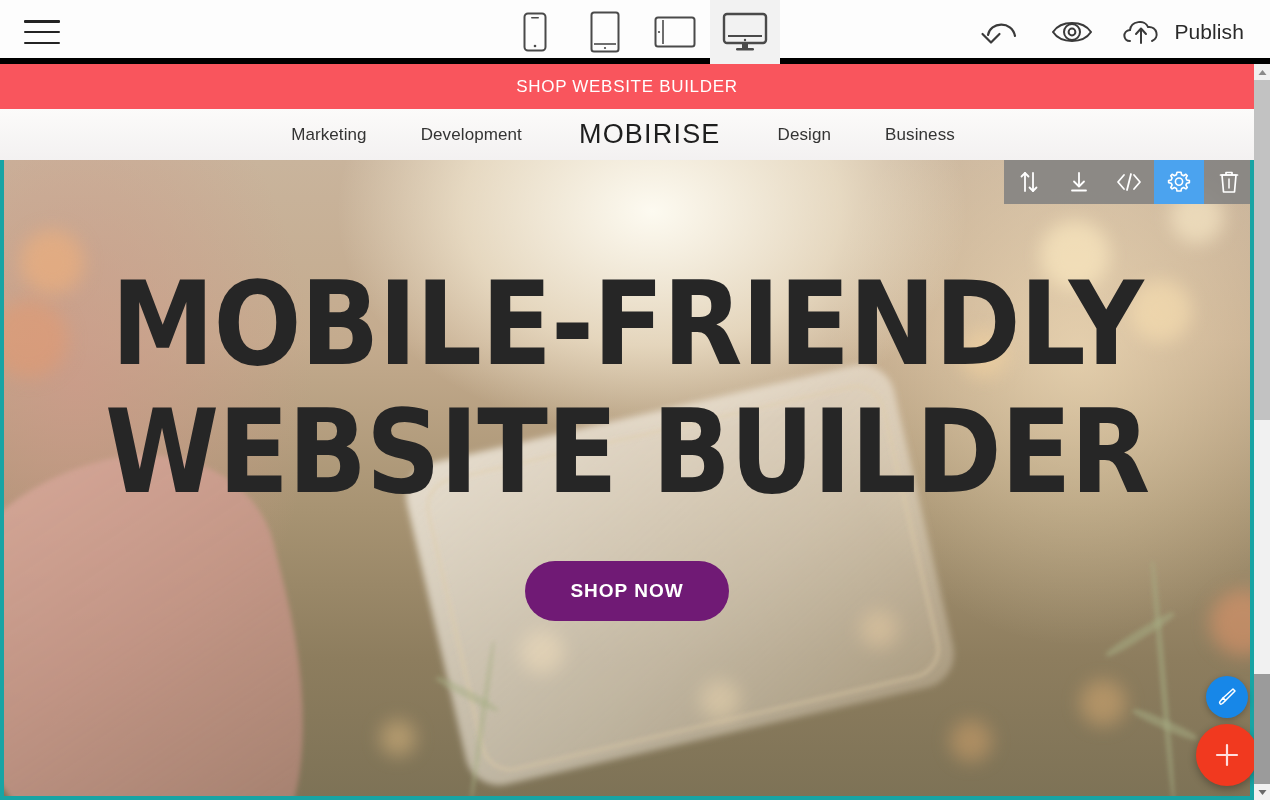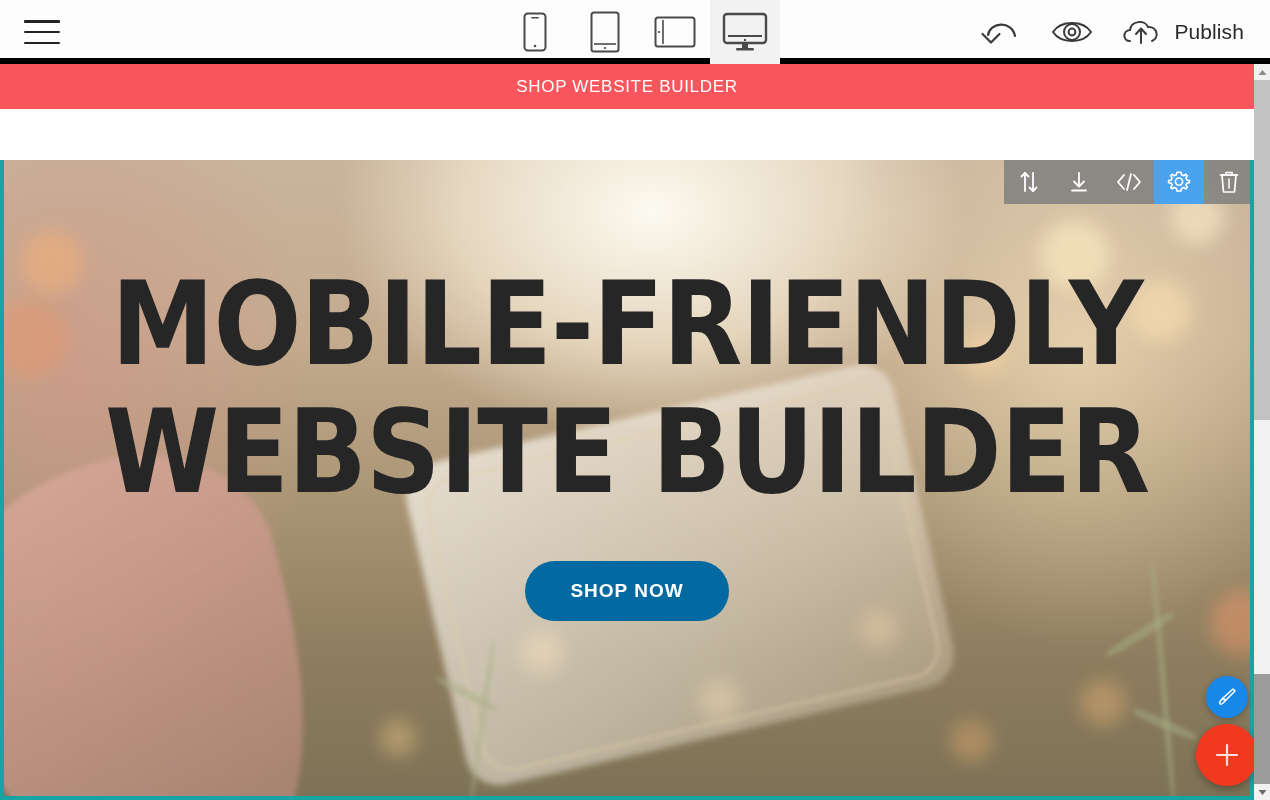--- a/index.html
+++ b/index.html
@@ -248,21 +248,21 @@
     font-size: 115px;
     line-height: 128px;
     color: #262626;
     text-align: center;
     letter-spacing: -1px;
     transform: scaleX(.90);
     white-space: nowrap;
   }
   .hero-cta {
     margin-top: 45px;
-    background: #0369a1;
+    background: #701a75;
     color: #ffffff;
     border: none;
     border-radius: 40px;
     padding: 19px 45px;
     font-size: 19px;
     font-weight: 700;
     letter-spacing: 1px;
     cursor: pointer;
     font-family: "Liberation Sans", sans-serif;
   }
@@ -429,20 +429,29 @@
 
   </div>
 </div>
 
 <div class="canvas">
 
   <div class="top-banner">
     <span class="top-banner-text">SHOP WEBSITE BUILDER</span>
   </div>
 
+  <div class="site-nav">
+    <div class="nav-inner">
+      <span class="nav-link">Marketing</span>
+      <span class="nav-link">Development</span>
+      <span class="nav-brand">MOBIRISE</span>
+      <span class="nav-link">Design</span>
+      <span class="nav-link">Business</span>
+    </div>
+  </div>
 
   <div class="hero">
     <div class="hero-photo"></div>
 
     <div class="bokeh" style="left:20px;  top:70px;  width:64px; height:64px; background:rgba(244,176,120,.55);"></div>
     <div class="bokeh" style="left:-10px; top:140px; width:78px; height:78px; background:rgba(232,150,105,.45);"></div>
     <div class="bokeh" style="left:1040px;top:60px;  width:70px; height:70px; background:rgba(255,236,195,.6);"></div>
     <div class="bokeh" style="left:1130px;top:120px; width:62px; height:62px; background:rgba(255,230,180,.5);"></div>
     <div class="bokeh" style="left:1170px;top:30px;  width:54px; height:54px; background:rgba(255,240,205,.55);"></div>
     <div class="bokeh" style="left:960px; top:170px; width:48px; height:48px; background:rgba(250,215,160,.45);"></div>

